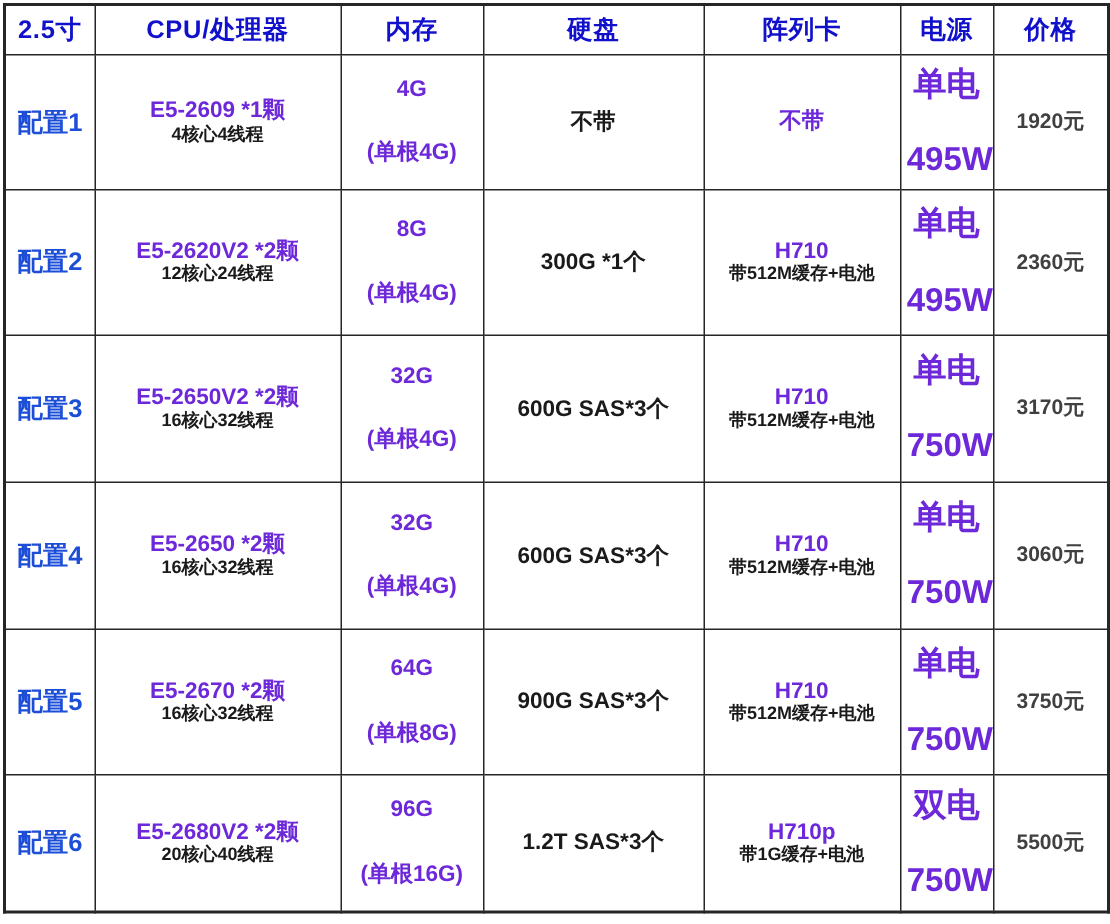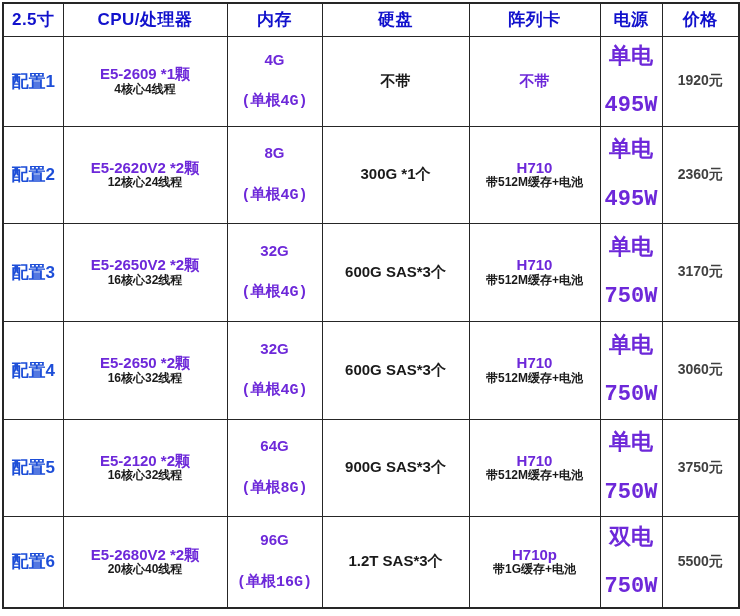--- a/index.html
+++ b/index.html
@@ -45,21 +45,20 @@
   .line {
     font-size: 15px;
     color: #6d28d9;
     line-height: 1.1;
   }
   .line.big {
     font-size: 22px;
   }
   .line + .line {
     margin-top: 26px;
-    font-family: Liberation Mono, monospace;
   }
   .sub {
     font-size: 12px;
     color: #1a1a1a;
     line-height: 1.1;
   }
   .sub:empty { display: none; }
   td.c-disk {
     font-size: 15px;
     color: #1a1a1a;
@@ -177,21 +176,21 @@
     <td>
       <div class="line big">单电</div>
       <div class="line big">750W</div>
     </td>
     <td class="c-price">3060元</td>
   </tr>
 
   <tr style="height:97px">
     <td class="c-config">配置5</td>
     <td>
-      <div class="line">E5-2120 *2颗</div>
+      <div class="line">E5-2670 *2颗</div>
       <div class="sub">16核心32线程</div>
     </td>
     <td>
       <div class="line">64G</div>
       <div class="line">(单根8G)</div>
     </td>
     <td class="c-disk">900G SAS*3个</td>
     <td>
       <div class="line">H710</div>
       <div class="sub">带512M缓存+电池</div>

